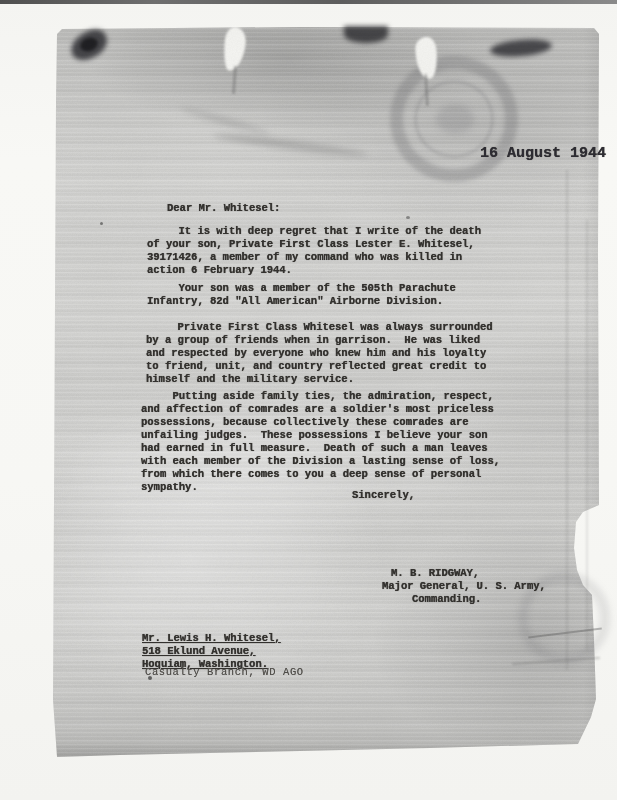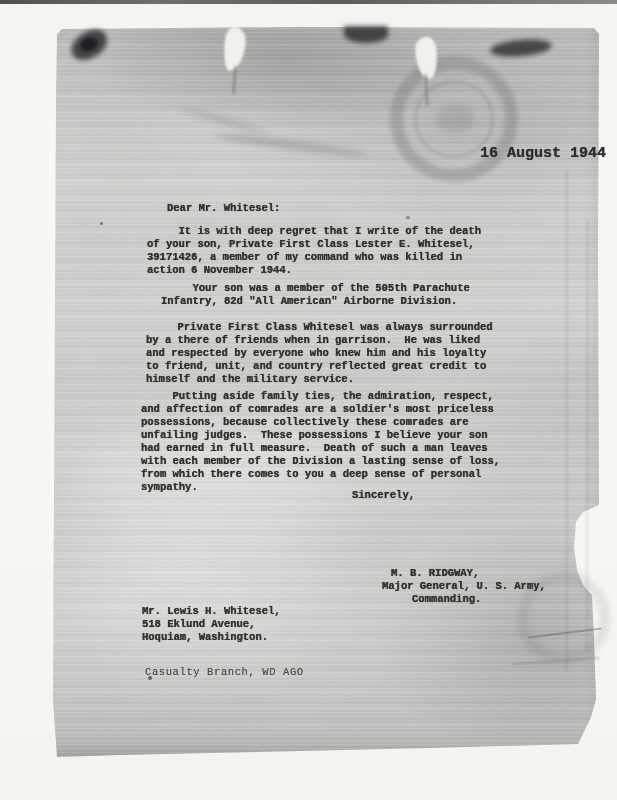--- a/index.html
+++ b/index.html
@@ -95,28 +95,28 @@
   .typed{
     position:absolute; z-index:5;
     font-family:"Liberation Mono","DejaVu Sans Mono",monospace;
     font-size:10.5px; line-height:13px; font-weight:700;
     color:#34322f; white-space:pre-wrap;
     text-shadow:0 0 0.7px rgba(52,50,47,0.85), 0.4px 0.4px 0.6px rgba(70,68,64,0.35);
   }
   .date{ left:480px; top:147px; font-size:15px; color:#2e2d33; }
   .salutation{ left:146px; top:202px;margin-left:21px; }
   .p1{ left:147px; top:225px; }
-  .p2{ left:147px; top:282px;margin-left:14px; }
+  .p2{ left:147px; top:282px; }
   .p3{ left:146px; top:321px; }
   .p4{ left:141px; top:390px; }
   .closing{ left:352px; top:489px; }
   .sig-name{ left:391px; top:567px;text-align:right; }
   .sig-rank{ left:346px; top:580px;margin-left:36px; }
   .sig-role{ left:412px; top:593px; }
-  .recipient{ left:142px; top:605px; }
+  .recipient{ left:142px; top:632px;text-decoration:underline; }
   .casualty{ left:145px; top:666px; font-weight:400; color:#514f4b; letter-spacing:0.6px;
     text-shadow:0 0 0.4px rgba(80,78,74,0.6);font-family:Liberation Mono, monospace; }
 </style>
 </head>
 <body>
 
 <div class="scanner-strip"></div>
 
 <div class="sheet"></div>
 
@@ -140,25 +140,25 @@
 <div class="smudge scratch-2"></div>
 <div class="smudge speck-1"></div>
 <div class="smudge speck-2"></div>
 <div class="smudge speck-3"></div>
 
 <div class="typed date">16 August 1944</div>
 <div class="typed salutation">Dear Mr. Whitesel:</div>
 <div class="typed p1">     It is with deep regret that I write of the death
 of your son, Private First Class Lester E. Whitesel,
 39171426, a member of my command who was killed in
-action 6 November 1944.</div>
+action 6 February 1944.</div>
 <div class="typed p2">     Your son was a member of the 505th Parachute
 Infantry, 82d "All American" Airborne Division.</div>
 <div class="typed p3">     Private First Class Whitesel was always surrounded
-by a there of friends when in garrison.  He was liked
+by a group of friends when in garrison.  He was liked
 and respected by everyone who knew him and his loyalty
 to friend, unit, and country reflected great credit to
 himself and the military service.</div>
 <div class="typed p4">     Putting aside family ties, the admiration, respect,
 and affection of comrades are a soldier's most priceless
 possessions, because collectively these comrades are
 unfailing judges.  These possessions I believe your son
 had earned in full measure.  Death of such a man leaves
 with each member of the Division a lasting sense of loss,
 from which there comes to you a deep sense of personal

